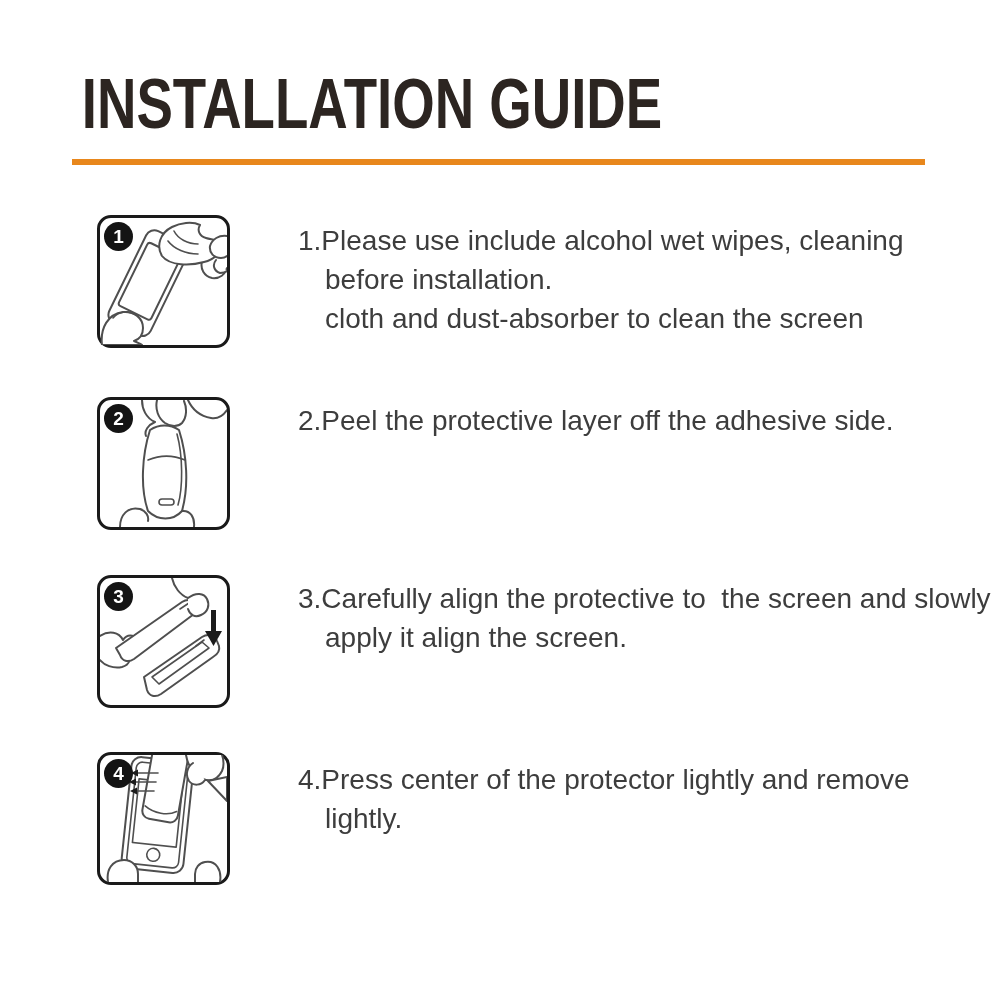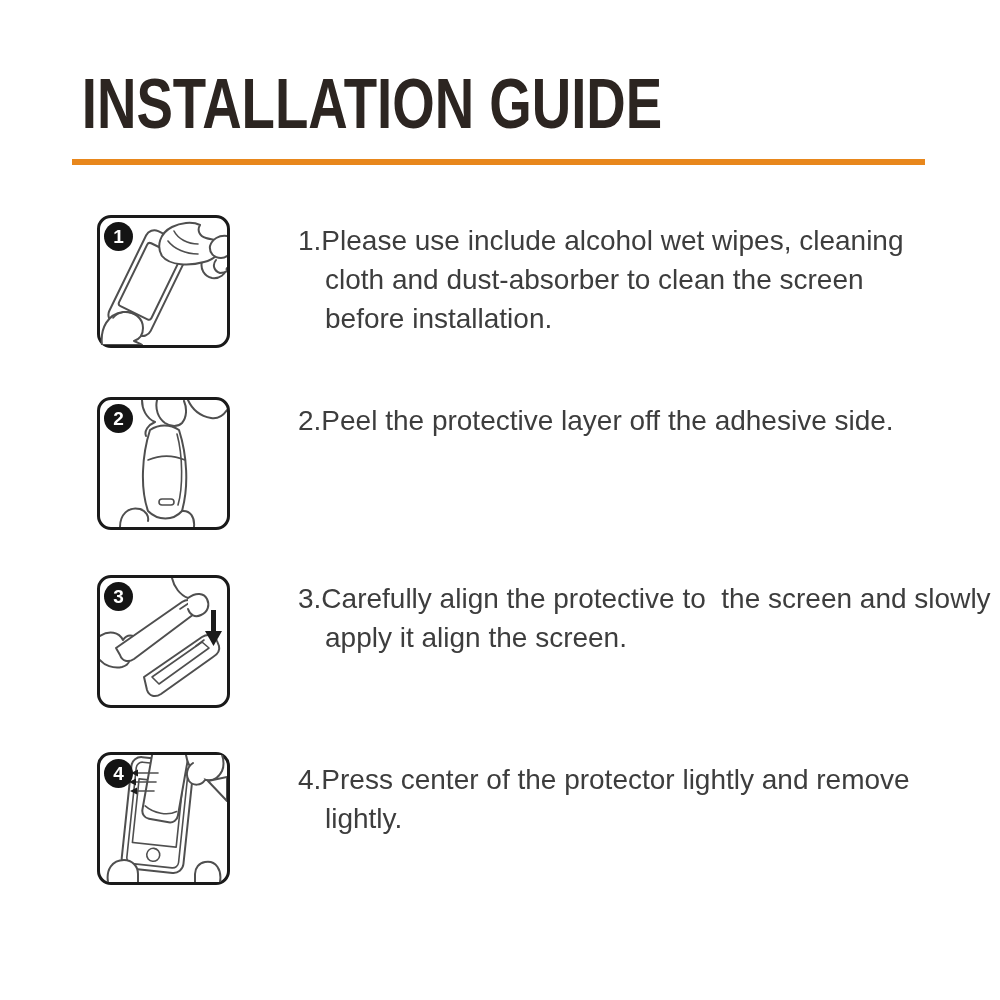--- a/index.html
+++ b/index.html
@@ -65,22 +65,22 @@
 
       <path class="w" d="M127,18 C119,17 112,21 110,28 C109,35 114,40 121,40 C123,40 126,39 127,38"></path>
       <path class="w" d="M116,42 C112,47 114,53 120,55 C122,55 125,55 127,53"></path>
 
       <path class="w" d="M2,127 C0,110 8,96 23,94 C34,93 43,100 43,110 C43,116 40,121 34,123 C38,125 41,126 42,127 Z"></path>
       <path class="thin" d="M13,100 C19,93 29,92 36,97"></path>
     </svg>
   </div>
   <div class="steptext" style="top:221px">
     <div class="line"><span class="num">1.</span><span>Please use include alcohol wet wipes, cleaning</span></div>
+    <div class="line cont">before installation.</div>
     <div class="line cont">cloth and dust-absorber to clean the screen</div>
-    <div class="line cont">before installation.</div>
   </div>
 
   <div class="illus" style="top:397px">
     <div class="badge">2</div>
     <svg viewBox="0 0 127 127">
 
       <path class="w" d="M88,0 C92,9 100,16 111,18 C117,19 123,16 127,10"></path>
 
       <path class="w" d="M50,30 C42,55 40,88 48,111 C58,121 73,121 82,111 C89,86 87,55 79,30 C70,24 59,24 50,30 Z"></path>
 

